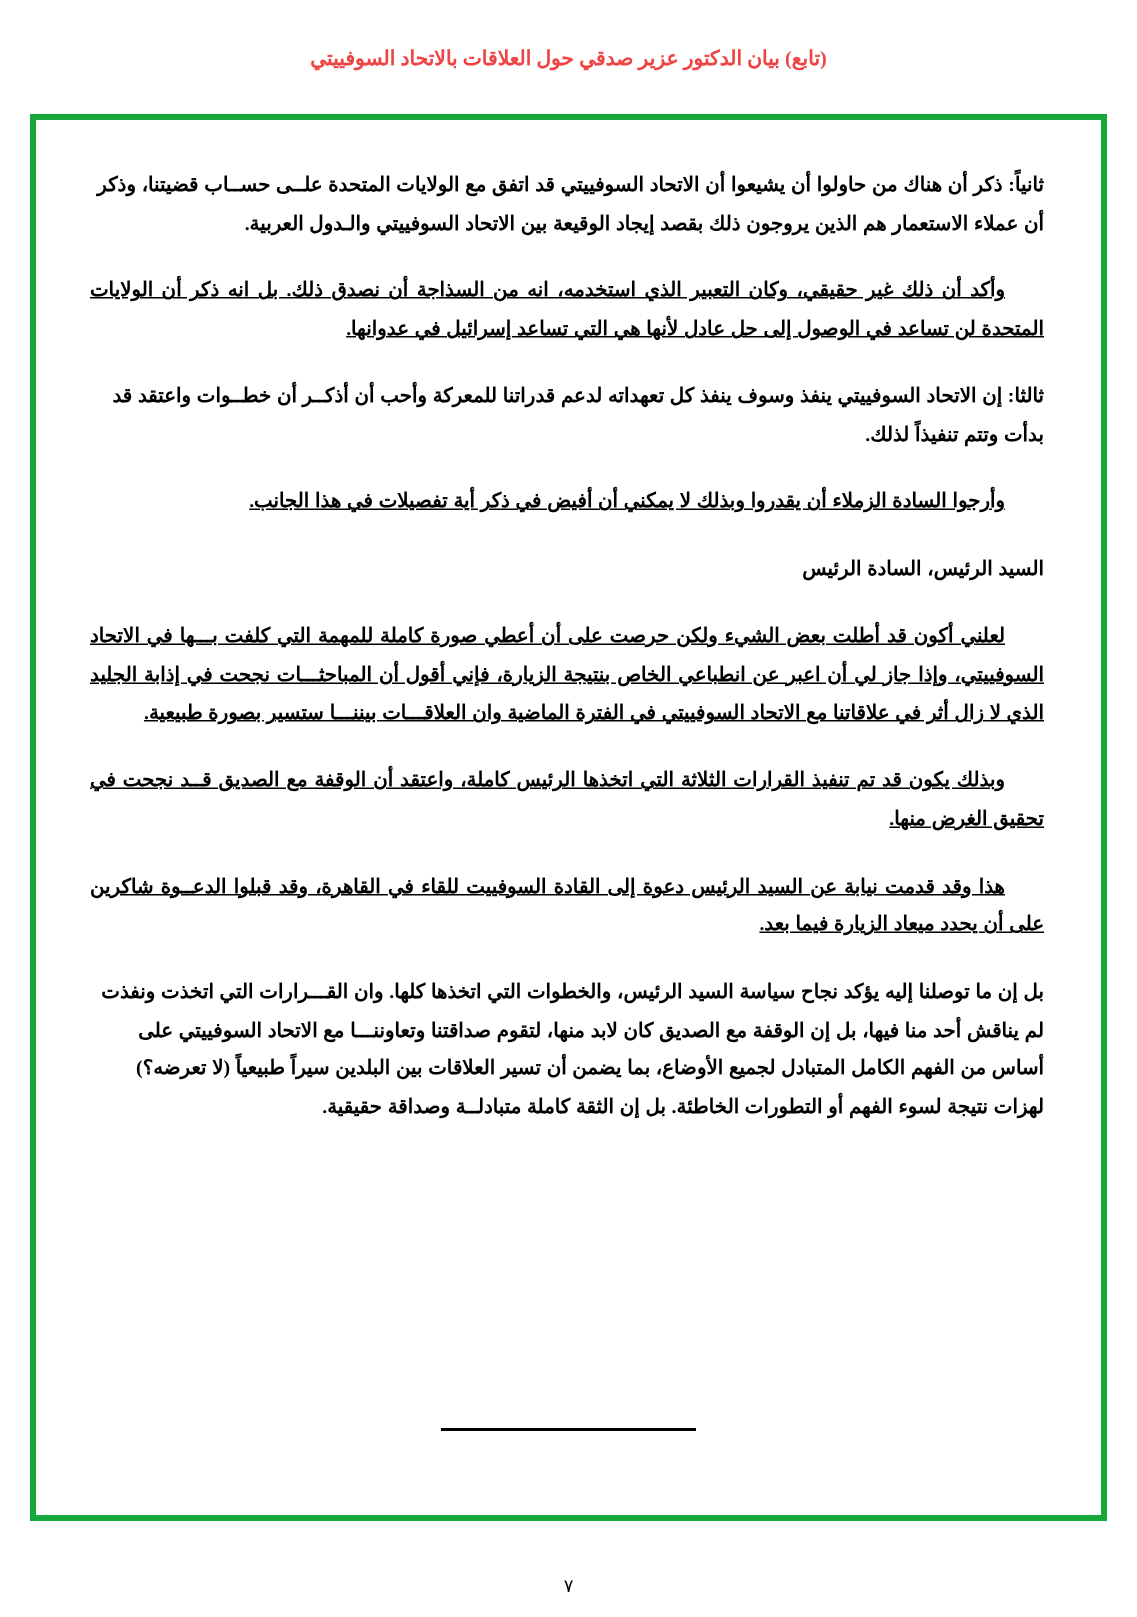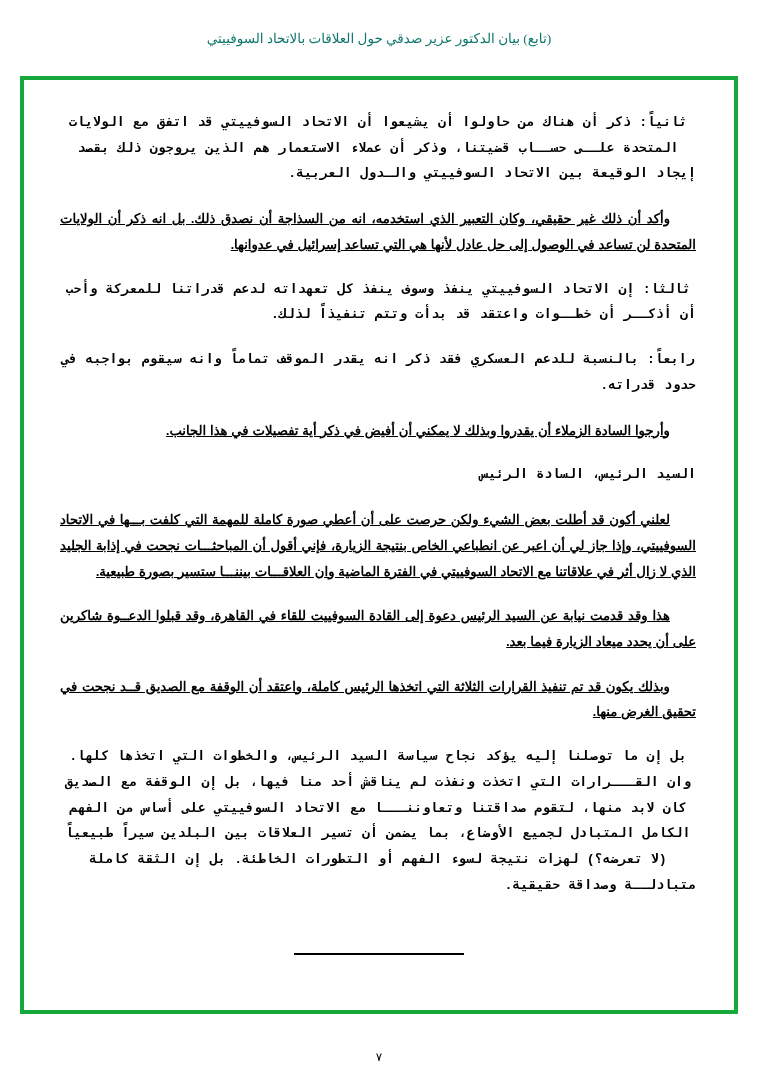--- a/index.html
+++ b/index.html
@@ -20,23 +20,23 @@
     height: 1078px;
     position: relative;
     box-sizing: border-box;
   }
   .doc-header {
     position: absolute;
     top: 30px;
     right: 0;
     left: 0;
     text-align: center;
-    font-weight: normal;
+    font-weight: bold;
     font-size: 13.5px;
-    color: #0f766e;
+    color: #ef4444;
     direction: rtl;
     letter-spacing: 0;
   }
   .green-frame {
     position: absolute;
     top: 76px;
     right: 20px;
     left: 20px;
     height: 938px;
     border: 4px solid #16a83a;
@@ -59,22 +59,21 @@
     font-weight: bold;
     text-align: justify;
     text-align-last: right;
     word-spacing: 0.5px;
   }
   p.para.indent {
     text-indent: 26px;
     text-decoration: underline;
   }
   p.para.plain {
-    text-align: center;
-    font-family: Liberation Mono, monospace;
+    text-align: right;
   }
   .rule-wrap {
     position: absolute;
     top: 944px;
     right: 0;
     left: 0;
     text-align: center;
   }
   .rule {
     display: inline-block;
@@ -100,26 +99,25 @@
 <div class="page">
 
   <div class="doc-header">(تابع) بيان الدكتور عزير صدقي حول العلاقات بالاتحاد السوفييتي</div>
 
   <div class="green-frame"></div>
 
   <div class="content">
     <p class="para plain">ثانياً: ذكر أن هناك من حاولوا أن يشيعوا أن الاتحاد السوفييتي قد اتفق مع الولايات المتحدة علــى حســاب قضيتنا، وذكر أن عملاء الاستعمار هم الذين يروجون ذلك بقصد إيجاد الوقيعة بين الاتحاد السوفييتي والـدول العربية.</p>
     <p class="para indent">وأكد أن ذلك غير حقيقي، وكان التعبير الذي استخدمه، انه من السذاجة أن نصدق ذلك. بل انه ذكر أن الولايات المتحدة لن تساعد في الوصول إلى حل عادل لأنها هي التي تساعد إسرائيل في عدوانها.</p>
     <p class="para plain">ثالثا: إن الاتحاد السوفييتي ينفذ وسوف ينفذ كل تعهداته لدعم قدراتنا للمعركة وأحب أن أذكــر أن خطــوات واعتقد قد بدأت وتتم تنفيذاً لذلك.</p>
-    <p class="para plain">رابعاً: بالنسبة للدعم العسكري فقد ذكر انه يقدر الموقف تماماً وانه سيقوم بواجبه في حدود قدراته.</p>
     <p class="para indent">وأرجوا السادة الزملاء أن يقدروا وبذلك لا يمكني أن أفيض في ذكر أية تفصيلات في هذا الجانب.</p>
     <p class="para plain">السيد الرئيس، السادة الرئيس</p>
     <p class="para indent">لعلني أكون قد أطلت بعض الشيء ولكن حرصت على أن أعطي صورة كاملة للمهمة التي كلفت بـــها في الاتحاد السوفييتي، وإذا جاز لي أن اعبر عن انطباعي الخاص بنتيجة الزيارة، فإني أقول أن المباحثـــات نجحت في إذابة الجليد الذي لا زال أثر في علاقاتنا مع الاتحاد السوفييتي في الفترة الماضية وان العلاقـــات بيننـــا ستسير بصورة طبيعية.</p>
+    <p class="para indent">وبذلك يكون قد تم تنفيذ القرارات الثلاثة التي اتخذها الرئيس كاملة، واعتقد أن الوقفة مع الصديق قــد نجحت في تحقيق الغرض منها.</p>
     <p class="para indent">هذا وقد قدمت نيابة عن السيد الرئيس دعوة إلى القادة السوفييت للقاء في القاهرة، وقد قبلوا الدعــوة شاكرين على أن يحدد ميعاد الزيارة فيما بعد.</p>
-    <p class="para indent">وبذلك يكون قد تم تنفيذ القرارات الثلاثة التي اتخذها الرئيس كاملة، واعتقد أن الوقفة مع الصديق قــد نجحت في تحقيق الغرض منها.</p>
     <p class="para plain">بل إن ما توصلنا إليه يؤكد نجاح سياسة السيد الرئيس، والخطوات التي اتخذها كلها. وان القـــرارات التي اتخذت ونفذت لم يناقش أحد منا فيها، بل إن الوقفة مع الصديق كان لابد منها، لتقوم صداقتنا وتعاوننـــا مع الاتحاد السوفييتي على أساس من الفهم الكامل المتبادل لجميع الأوضاع، بما يضمن أن تسير العلاقات بين البلدين سيراً طبيعياً (لا تعرضه؟) لهزات نتيجة لسوء الفهم أو التطورات الخاطئة. بل إن الثقة كاملة متبادلــة وصداقة حقيقية.</p>
   </div>
 
   <div class="rule-wrap">
     <span class="rule"></span>
   </div>
 
   <div class="page-number">٧</div>
 
 </div>

